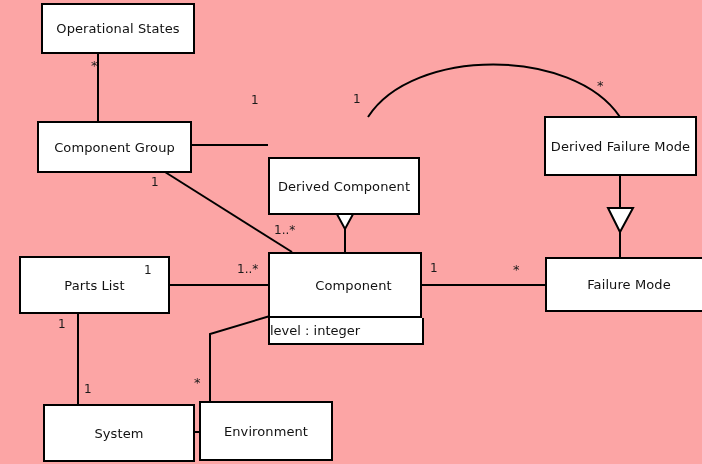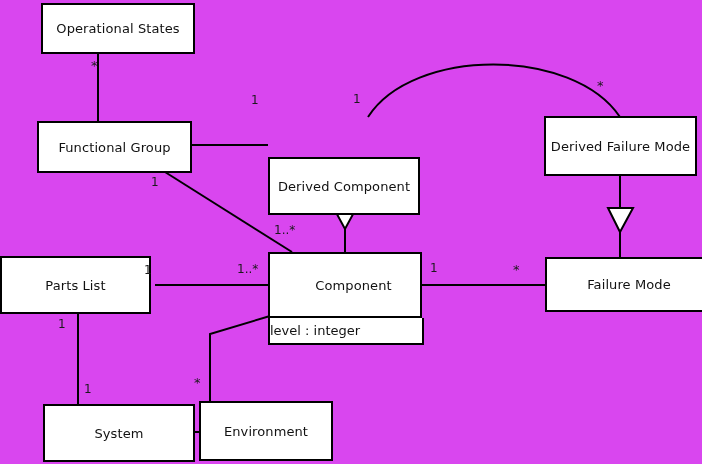--- a/index.html
+++ b/index.html
@@ -5,21 +5,21 @@
 <style>
   html, body {
     margin: 0;
     padding: 0;
     background: #ffffff;
   }
   #canvas {
     position: relative;
     width: 702px;
     height: 464px;
-    background: #d946ef;
+    background: #fca5a5;
     overflow: hidden;
     font-family: "DejaVu Sans", sans-serif;
   }
   #edge-layer {
     position: absolute;
     left: 0;
     top: 0;
     width: 702px;
     height: 464px;
     pointer-events: none;
@@ -112,29 +112,29 @@
       <g>
         <path d="M 210 401 L 210 334 L 270 316" fill="none" stroke="#000000" stroke-width="2"></path>
       </g>
     </svg>
 
   <div id="class-layer">
       <div class="uml-class" style="left: 41px; top: 3px; width: 154px; height: 51px; border-color: rgb(0, 0, 0);">
         <div class="uml-name">Operational States</div>
       </div>
       <div class="uml-class" style="left: 37px; top: 121px; width: 155px; height: 52px; border-color: rgb(0, 0, 0);">
-        <div class="uml-name">Functional Group</div>
+        <div class="uml-name">Component Group</div>
       </div>
       <div class="uml-class" style="left: 268px; top: 117px; width: 152px; height: 58px; border-color: rgb(0, 0, 0); margin-top: 40px;">
         <div class="uml-name">Derived Component</div>
       </div>
       <div class="uml-class" style="left: 544px; top: 116px; width: 153px; height: 60px; border-color: rgb(0, 0, 0);">
         <div class="uml-name">Derived Failure Mode</div>
       </div>
-      <div class="uml-class" style="left: 0; top: 256px; width: 151px; height: 58px; border-color: rgb(0, 0, 0);">
+      <div class="uml-class" style="left: 19px; top: 256px; width: 151px; height: 58px; border-color: rgb(0, 0, 0);">
         <div class="uml-name">Parts List</div>
       </div>
       <div class="uml-class" style="left: 268px; top: 252px; width: 154px; height: 66px; border-color: rgb(0, 0, 0); padding-left: 17px;">
         <div class="uml-name">Component</div>
       </div>
       <div class="uml-attrs" style="left: 268px; top: 318px; width: 156px; height: 27px; border-color: rgb(0, 0, 0);">
         <div class="uml-attr-text">level : integer</div>
       </div>
       <div class="uml-class" style="left: 545px; top: 257px; width: 168px; height: 55px; border-color: rgb(0, 0, 0);">
         <div class="uml-name">Failure Mode</div>

